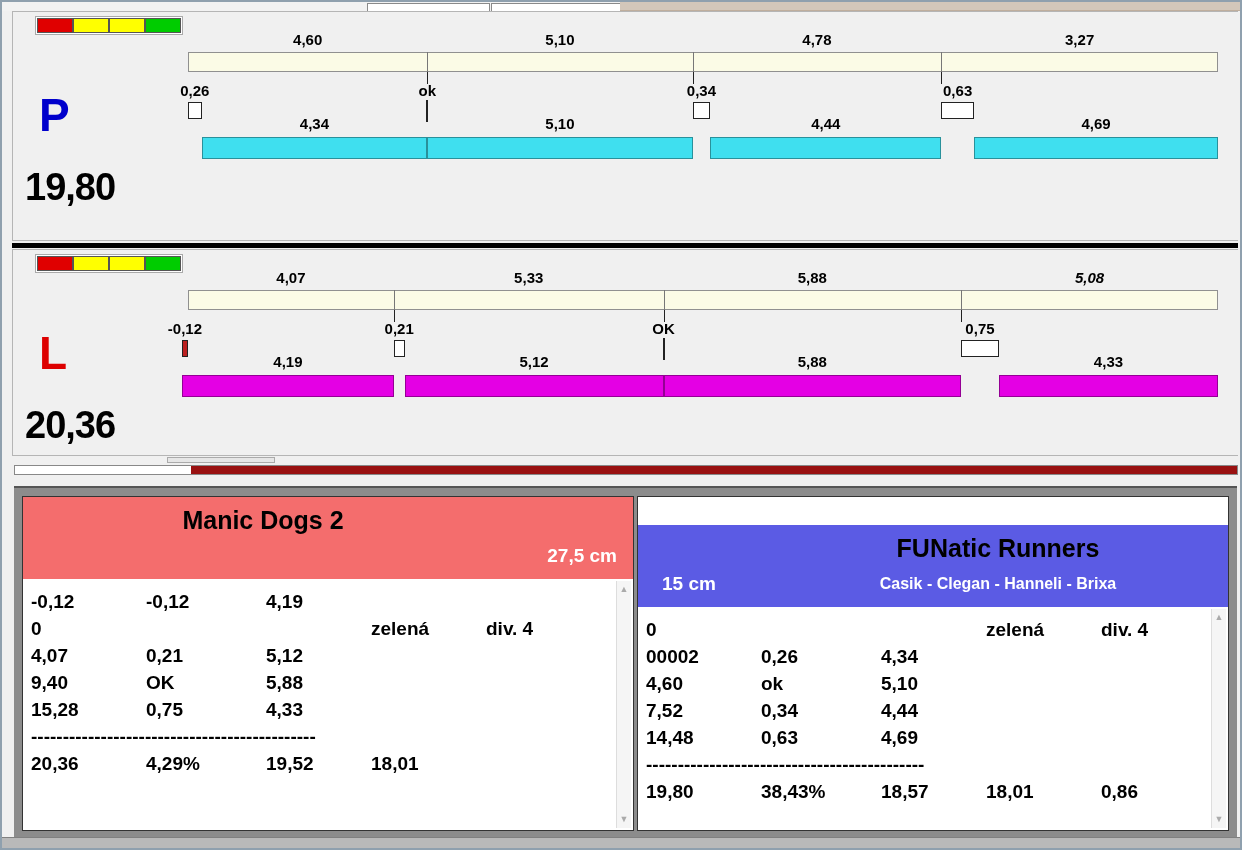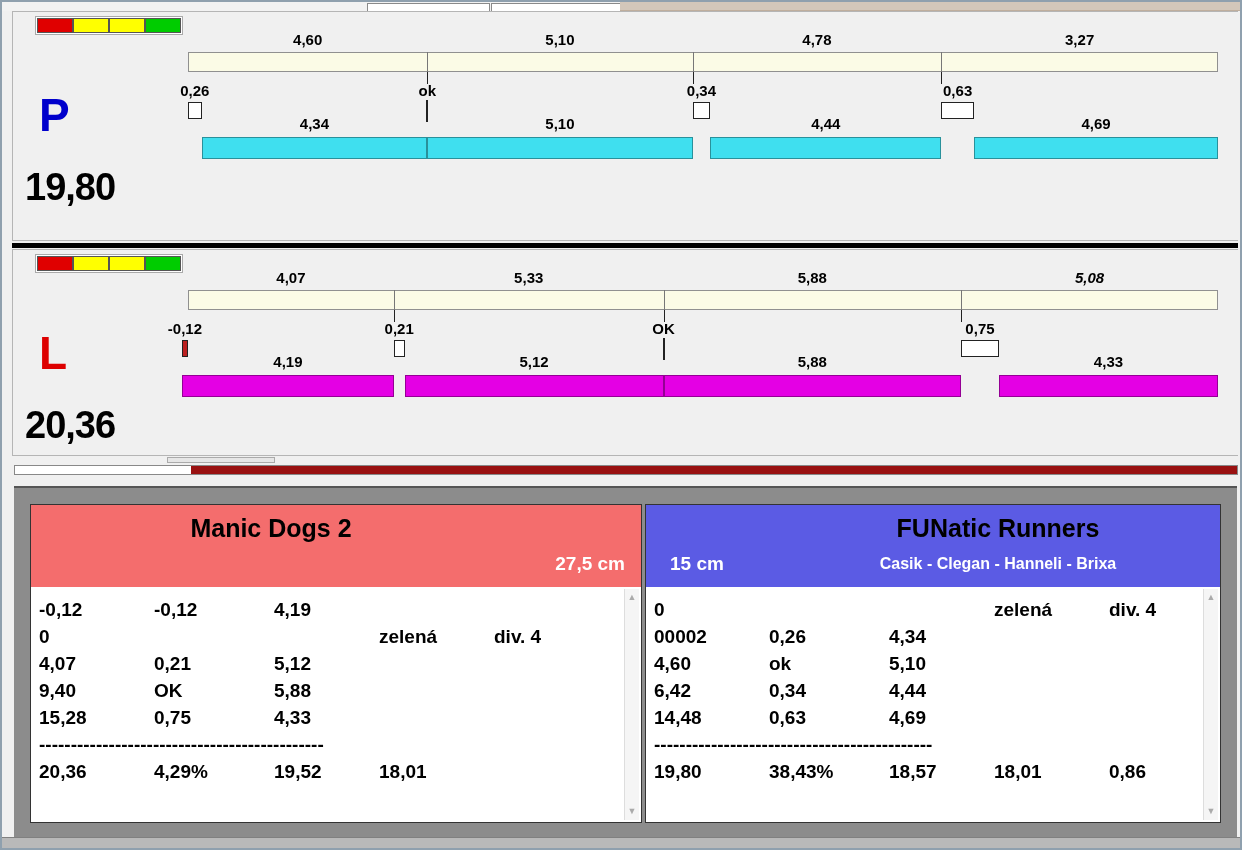--- a/index.html
+++ b/index.html
@@ -43,21 +43,21 @@
   .dog-bar { position:absolute; top:125px; height:22px; border:1px solid rgba(0,0,0,0.35); }
 
   
   .progress-zone { position:absolute; left:10px; right:2px; top:455px; height:27px; }
   .mini-track { position:absolute; left:155px; top:0; width:108px; height:6px; background:#e6e6e6; border:1px solid #aaa; }
   .main-track { position:absolute; left:2px; right:0; top:8px; height:10px; background:#fff; border:1px solid #888; }
   .main-track .fill { position:absolute; top:0; bottom:0; right:0; }
 
   
   .bottom { position:absolute; left:12px; right:3px; top:484px; height:353px;
-            background:#8c8c8c; border-top:2px solid #555; display:flex; gap:3px; padding:16px; }
+            background:#8c8c8c; border-top:2px solid #555; display:flex; gap:3px; padding:8px; }
   .panel { background:#fff; border:1px solid #333; display:flex; flex-direction:column; position:relative; }
   #panel0 { width:612px; flex:none; }
   #panel1 { flex:1; }
   .panel-header { height:82px; flex:none; position:relative; }
   .panel-title { font-size:25px; font-weight:bold; color:#000; text-align:center; padding-top:9px; white-space:nowrap; }
   .panel-sub   { font-size:16px; font-weight:bold; color:#fff; text-align:center; padding-top:12px; white-space:nowrap; }
   #panel0 .panel-title, #panel0 .panel-sub { padding-right:130px; }
   #panel1 .panel-title, #panel1 .panel-sub { padding-left:130px; }
   .cm-label { position:absolute; top:48px; font-size:19px; font-weight:bold; color:#fff; white-space:nowrap; }
   #panel0 .cm-label { right:16px; }
@@ -230,21 +230,21 @@
             <div class="tcell">20,36</div>
             <div class="tcell">4,29%</div>
             <div class="tcell">19,52</div>
             <div class="tcell">18,01</div>
             <div class="tcell"></div>
           </div>
         </div>
     </div>
 
     <div class="panel" id="panel1">
-      <div class="panel-header" id="hdr1" style="background: rgb(91, 91, 228);">
+      <div class="panel-header" id="hdr1" style="background: rgb(91, 91, 228); margin-top: 28px;">
         <div class="panel-title">FUNatic Runners</div>
         <div class="panel-sub">Casik - Clegan - Hanneli - Brixa</div>
         <div class="cm-label">15 cm</div>
       </div>
       <div class="panel-body" id="body1">
         <div class="vscroll">
           <span class="varrow">▲</span>
           <span class="varrow">▼</span>
         </div>
       <div class="trow">
@@ -262,21 +262,21 @@
             <div class="tcell"></div>
           </div>
           <div class="trow">
             <div class="tcell">4,60</div>
             <div class="tcell">ok</div>
             <div class="tcell">5,10</div>
             <div class="tcell"></div>
             <div class="tcell"></div>
           </div>
           <div class="trow">
-            <div class="tcell">6,42</div>
+            <div class="tcell">7,52</div>
             <div class="tcell">0,34</div>
             <div class="tcell">4,44</div>
             <div class="tcell"></div>
             <div class="tcell"></div>
           </div>
           <div class="trow">
             <div class="tcell">14,48</div>
             <div class="tcell">0,63</div>
             <div class="tcell">4,69</div>
             <div class="tcell"></div>

